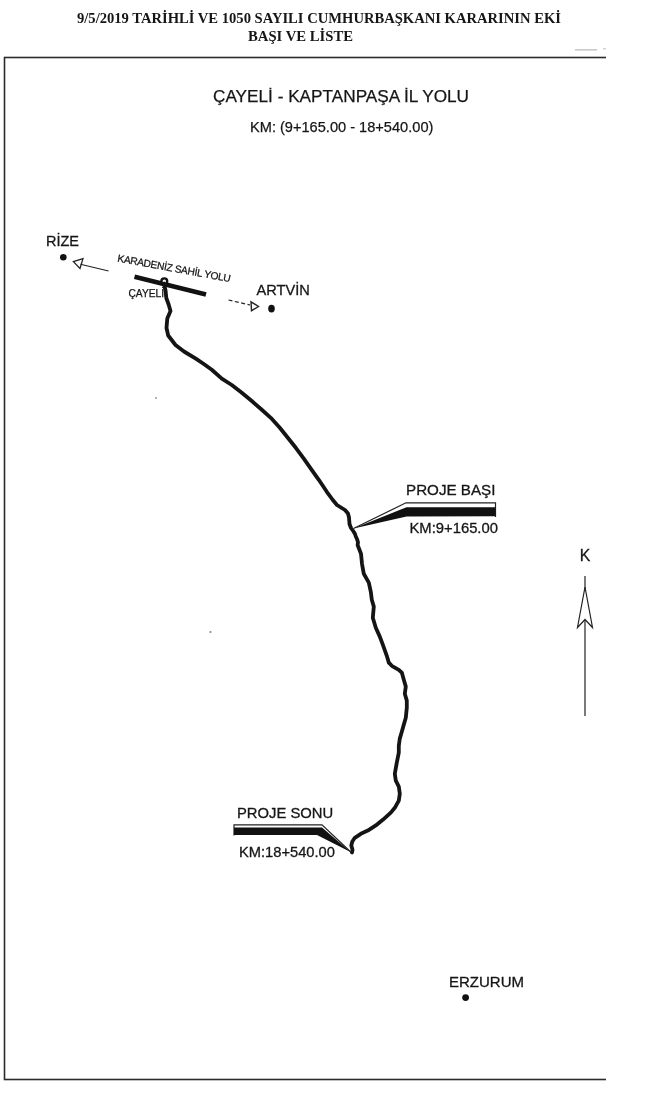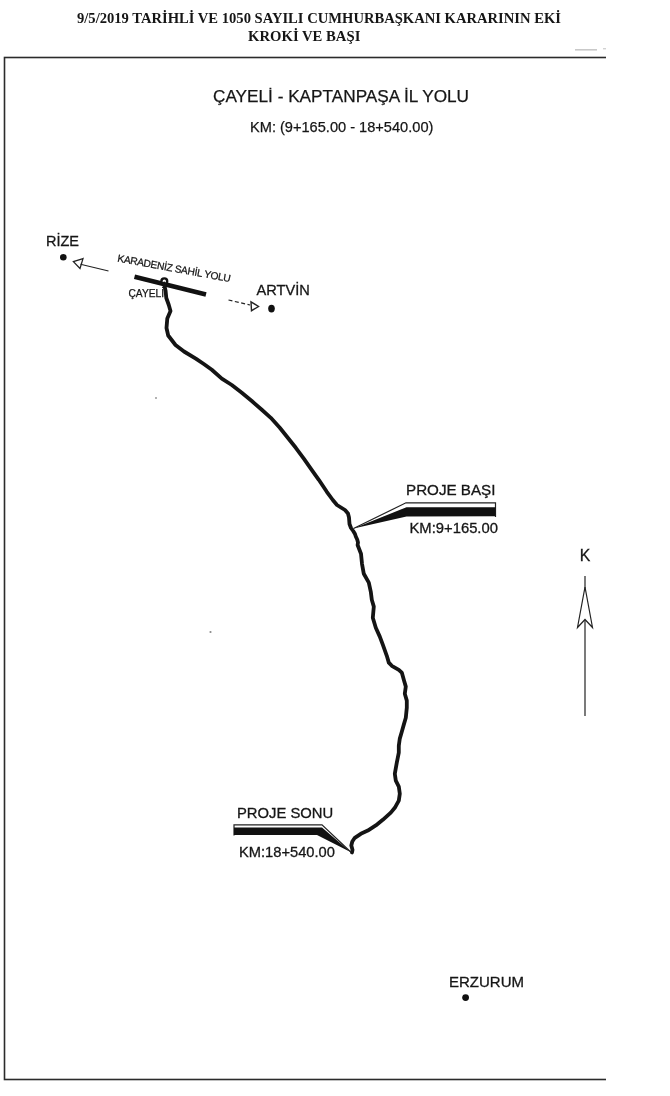--- a/index.html
+++ b/index.html
@@ -5,21 +5,21 @@
   html,body{margin:0;padding:0;background:#fff;}
   #page{position:relative;width:606px;height:1096px;background:#fff;overflow:hidden;
         font-family:"Liberation Sans",sans-serif;}
   .hdr{position:absolute;font-family:"Liberation Serif",serif;font-weight:bold;color:#161616;
        text-align:center;white-space:nowrap;}
 </style>
 </head>
 <body>
 <div id="page">
   <div class="hdr" id="h1" style="left:77px;top:9.5px;font-size:14.6px;">9/5/2019 TARİHLİ VE 1050 SAYILI CUMHURBAŞKANI KARARININ EKİ</div>
-  <div class="hdr" id="h2" style="left:248px;top:28px;font-size:14.7px;">KROKİ VE BAŞI</div>
+  <div class="hdr" id="h2" style="left:248px;top:28px;font-size:14.7px;">BAŞI VE LİSTE</div>
 
   <svg width="670" height="1096" viewBox="0 0 670 1096" style="position:absolute;left:0;top:0;" font-family="Liberation Sans, sans-serif" fill="#161616" stroke="none">
 
     <rect x="4.5" y="57.5" width="649" height="1022" fill="none" stroke="#2b2b2b" stroke-width="1.6"></rect>
 
     <text x="213" y="102" font-size="17.2" stroke="#161616" stroke-width="0.25">ÇAYELİ - KAPTANPAŞA İL YOLU</text>
     <text x="250" y="132" font-size="14.6" stroke="#161616" stroke-width="0.25">KM: (9+165.00 - 18+540.00)</text>
 
     <text x="46" y="246" font-size="14.5" stroke="#161616" stroke-width="0.3">RİZE</text>
     <circle cx="63.3" cy="257.3" r="3.3" fill="#111"></circle>

